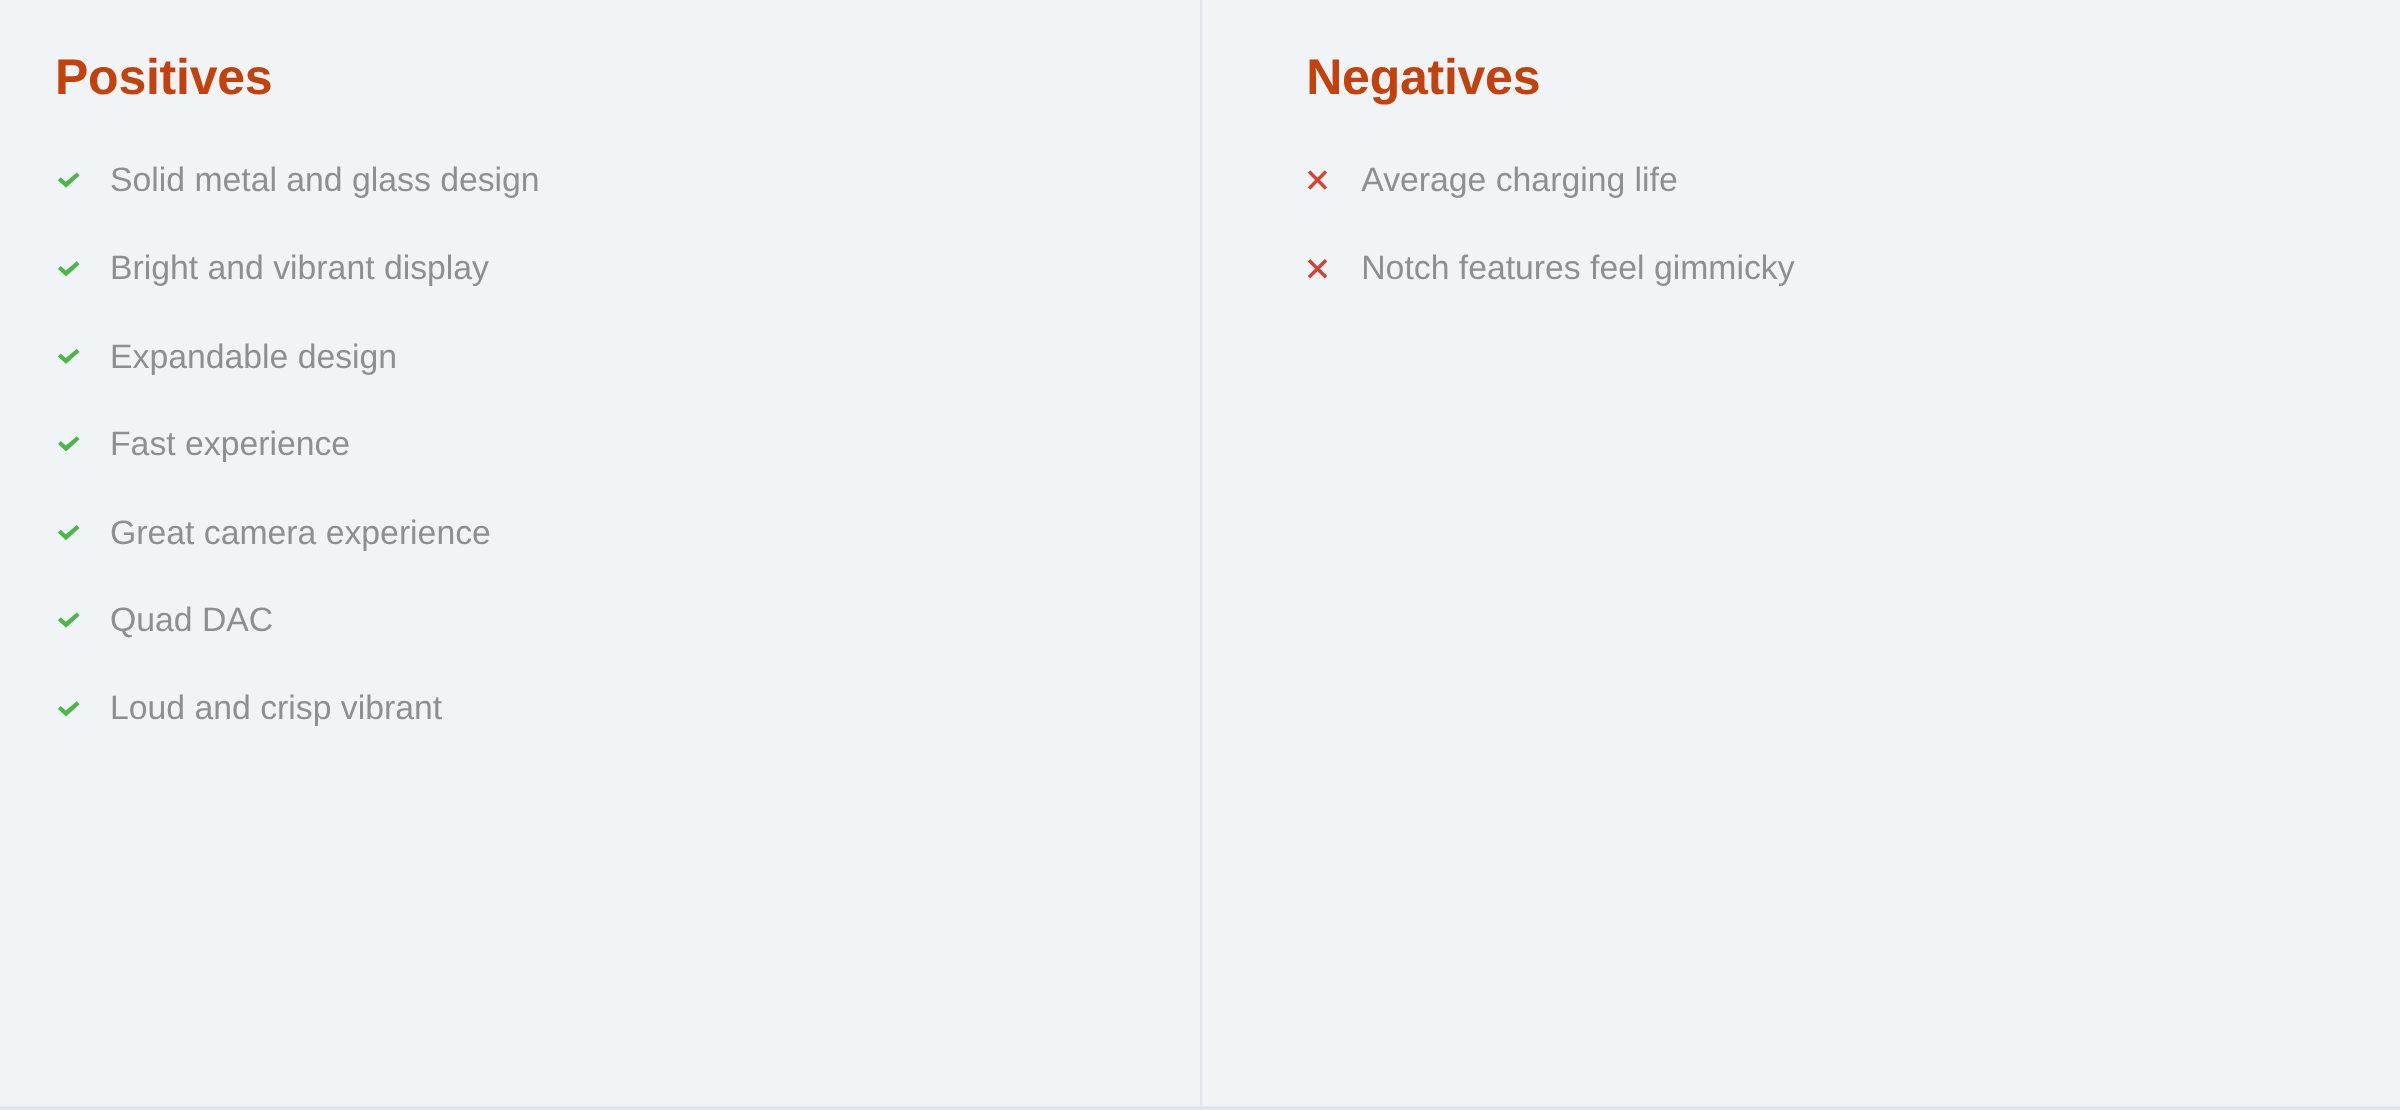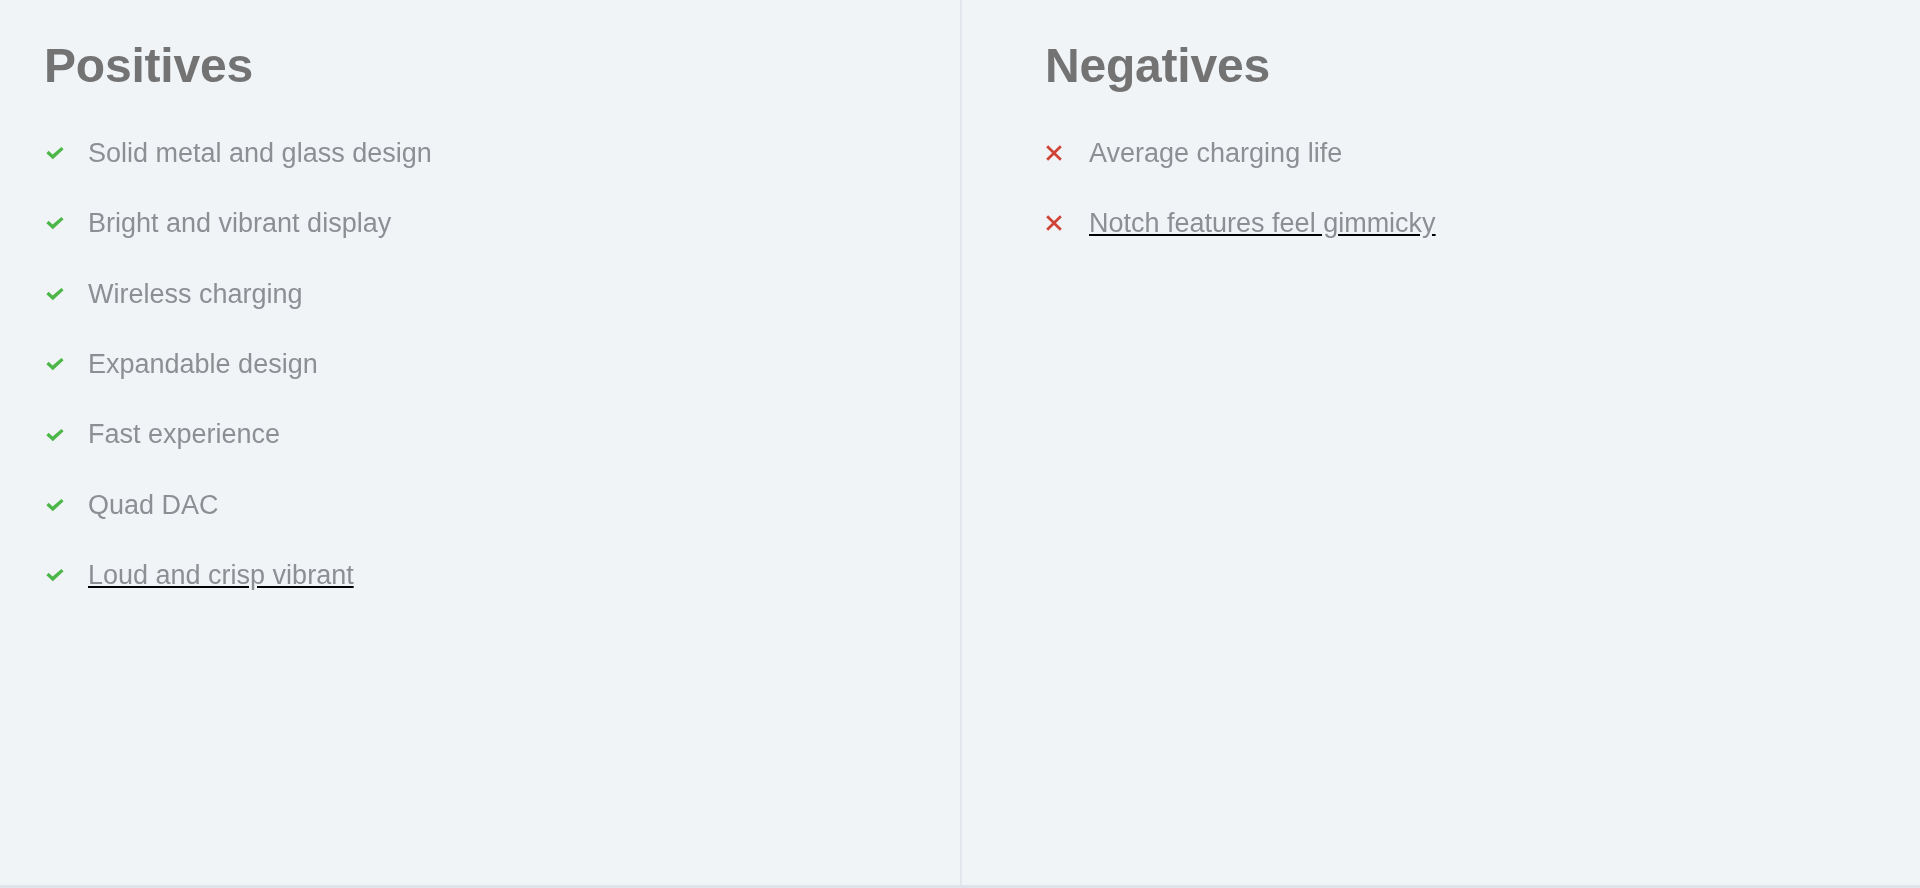--- a/index.html
+++ b/index.html
@@ -35,41 +35,41 @@
     max-width: 50%;
   }
 
   .column.negatives {
     border-left: 2px solid #e3e7ed;
     padding-left: 83px;
   }
 
   .col-heading {
     margin: 0 0 44px 0;
-    font-size: 48px;
+    font-size: 40px;
     line-height: 1.1;
     font-weight: 700;
-    color: #737373;
+    color: #c2410c;
     letter-spacing: -0.2px;
     font-family: "Liberation Sans", sans-serif;
   }
 
   .pc-list {
     list-style: none;
     margin: 0;
     padding: 0;
   }
 
   .pc-item {
     display: flex;
     align-items: center;
     margin: 0 0 38px 0;
     min-height: 30px;
   }
-  .pc-item:last-child { margin-bottom: 0; text-decoration: underline; }
+  .pc-item:last-child { margin-bottom: 0; }
 
   .pc-icon {
     flex: 0 0 auto;
     width: 22px;
     height: 22px;
     margin-right: 22px;
     display: flex;
     align-items: center;
     justify-content: flex-start;
   }
@@ -108,37 +108,37 @@
           </svg>
         </span>
         <span class="pc-label">Bright and vibrant display</span>
       </li>
       <li class="pc-item">
         <span class="pc-icon">
           <svg width="22" height="22" viewBox="0 0 24 24" aria-hidden="true">
             <path d="M2.6 12.2 L5.0 9.6 L9.4 13.6 L19.0 5.4 L21.4 8.0 L9.6 18.8 Z" fill="#4cb748"></path>
           </svg>
         </span>
-        <span class="pc-label">Wireless charging</span>
-      </li>
-      <li class="pc-item">
-        <span class="pc-icon">
-          <svg width="22" height="22" viewBox="0 0 24 24" aria-hidden="true">
-            <path d="M2.6 12.2 L5.0 9.6 L9.4 13.6 L19.0 5.4 L21.4 8.0 L9.6 18.8 Z" fill="#4cb748"></path>
-          </svg>
-        </span>
         <span class="pc-label">Expandable design</span>
       </li>
       <li class="pc-item">
         <span class="pc-icon">
           <svg width="22" height="22" viewBox="0 0 24 24" aria-hidden="true">
             <path d="M2.6 12.2 L5.0 9.6 L9.4 13.6 L19.0 5.4 L21.4 8.0 L9.6 18.8 Z" fill="#4cb748"></path>
           </svg>
         </span>
         <span class="pc-label">Fast experience</span>
+      </li>
+      <li class="pc-item">
+        <span class="pc-icon">
+          <svg width="22" height="22" viewBox="0 0 24 24" aria-hidden="true">
+            <path d="M2.6 12.2 L5.0 9.6 L9.4 13.6 L19.0 5.4 L21.4 8.0 L9.6 18.8 Z" fill="#4cb748"></path>
+          </svg>
+        </span>
+        <span class="pc-label">Great camera experience</span>
       </li>
       <li class="pc-item">
         <span class="pc-icon">
           <svg width="22" height="22" viewBox="0 0 24 24" aria-hidden="true">
             <path d="M2.6 12.2 L5.0 9.6 L9.4 13.6 L19.0 5.4 L21.4 8.0 L9.6 18.8 Z" fill="#4cb748"></path>
           </svg>
         </span>
         <span class="pc-label">Quad DAC</span>
       </li>
       <li class="pc-item">

